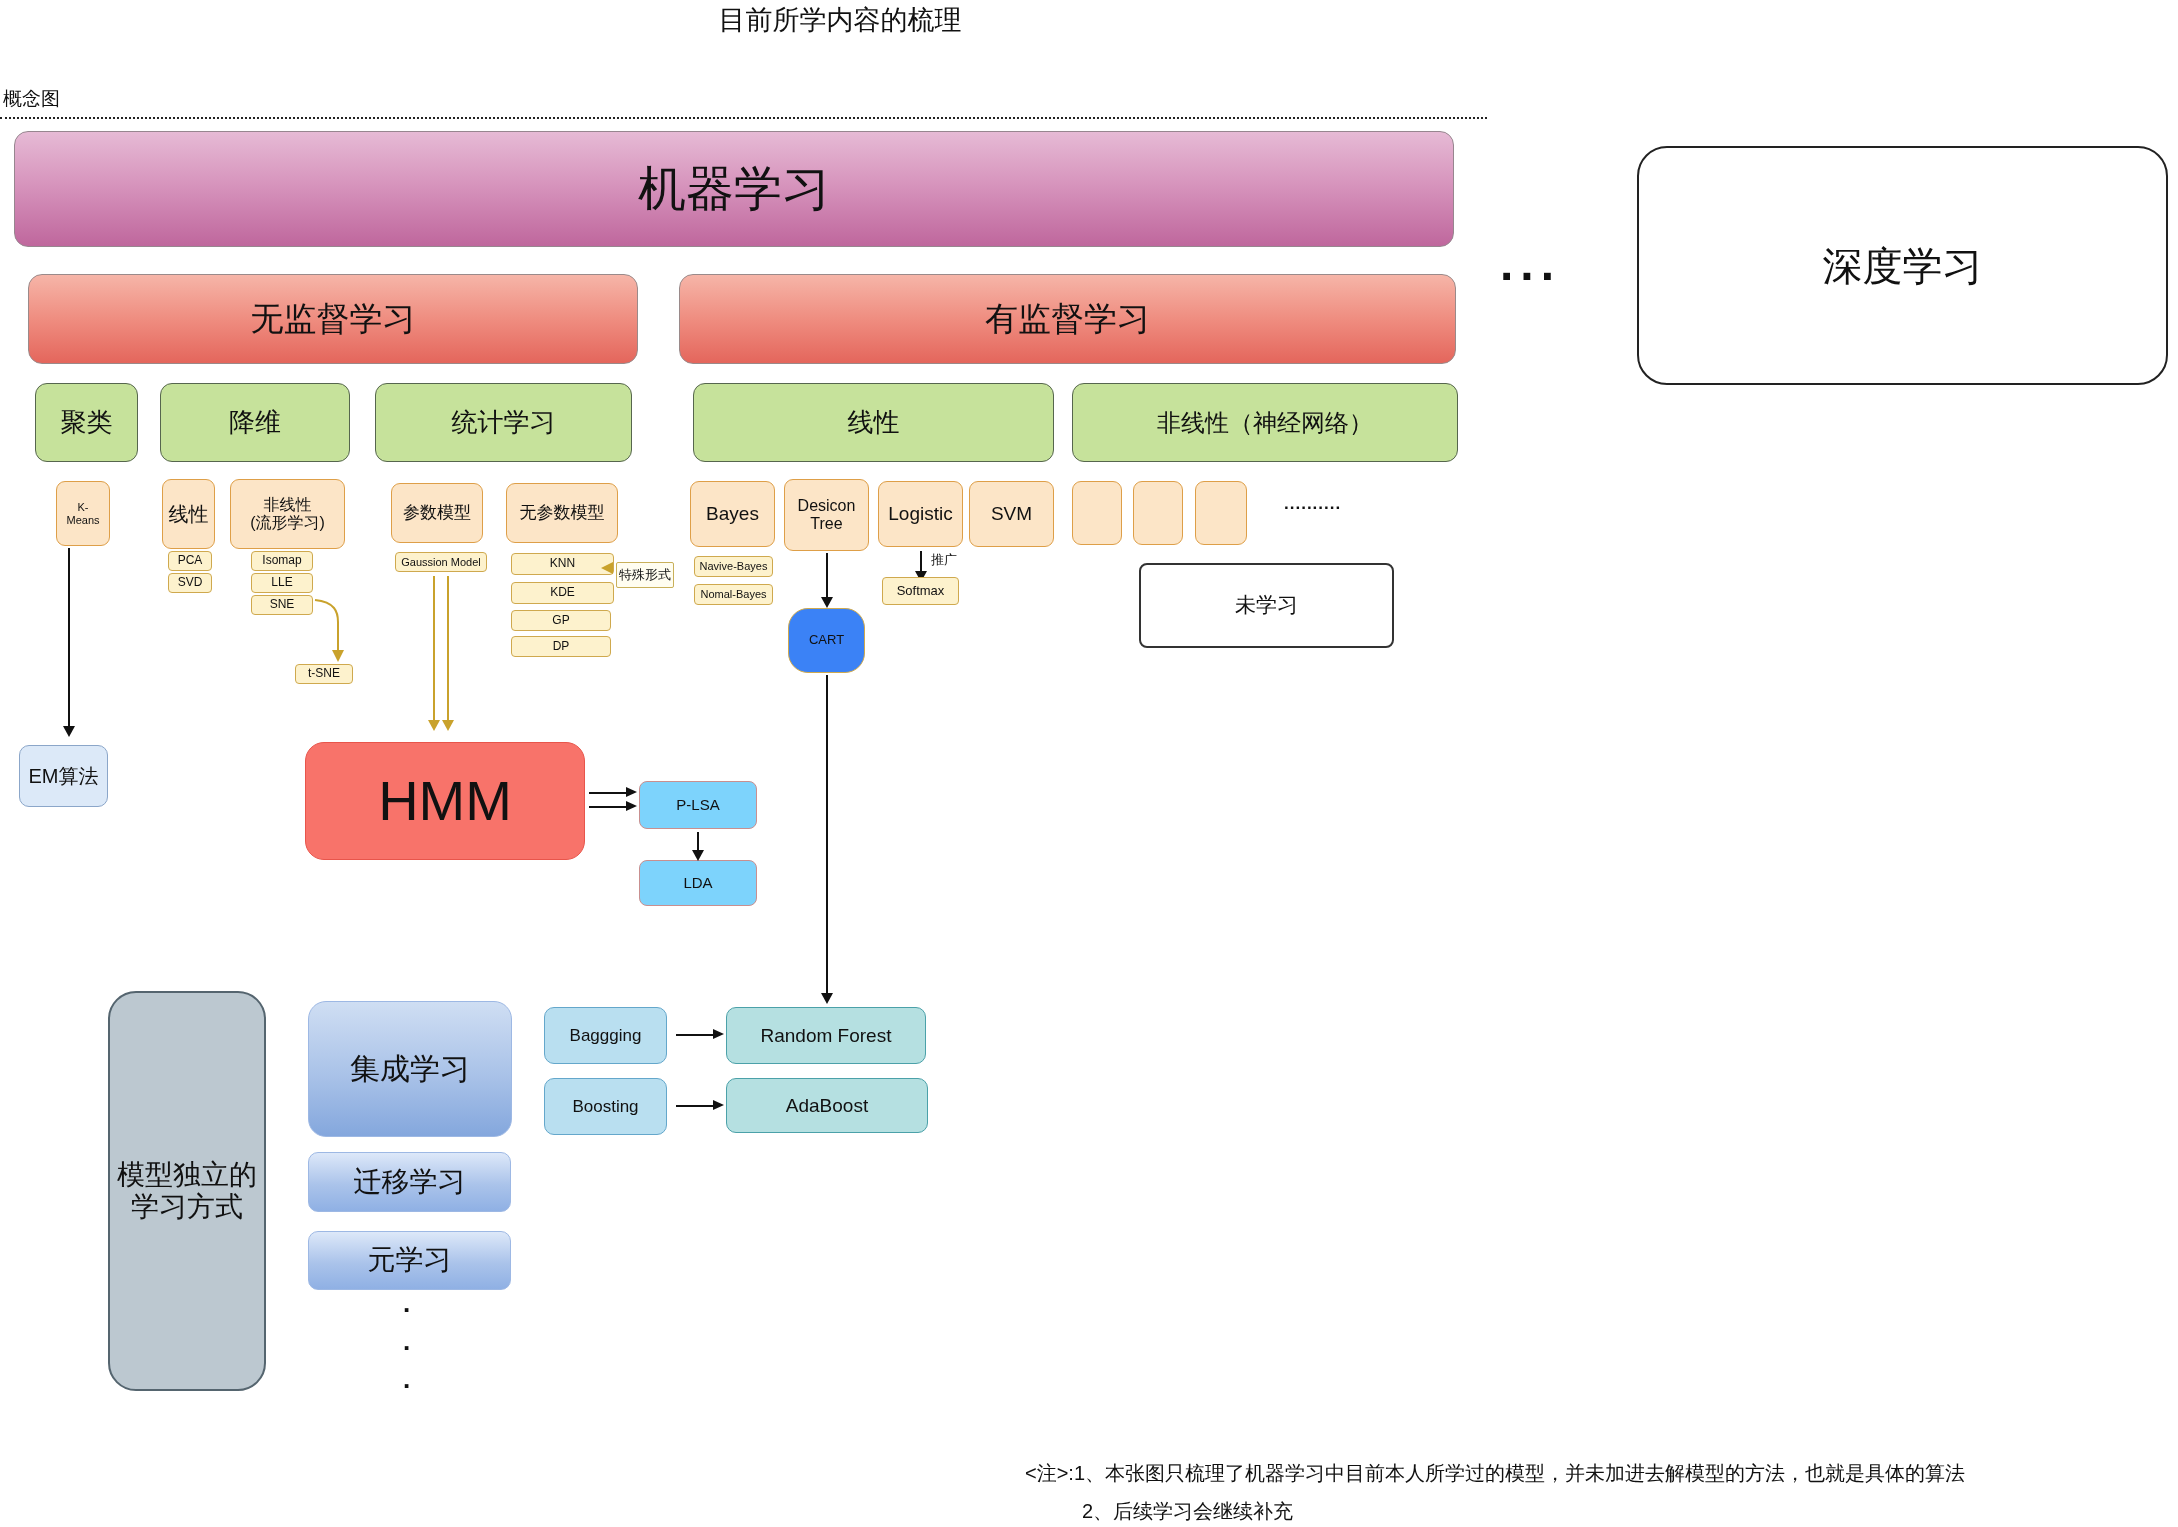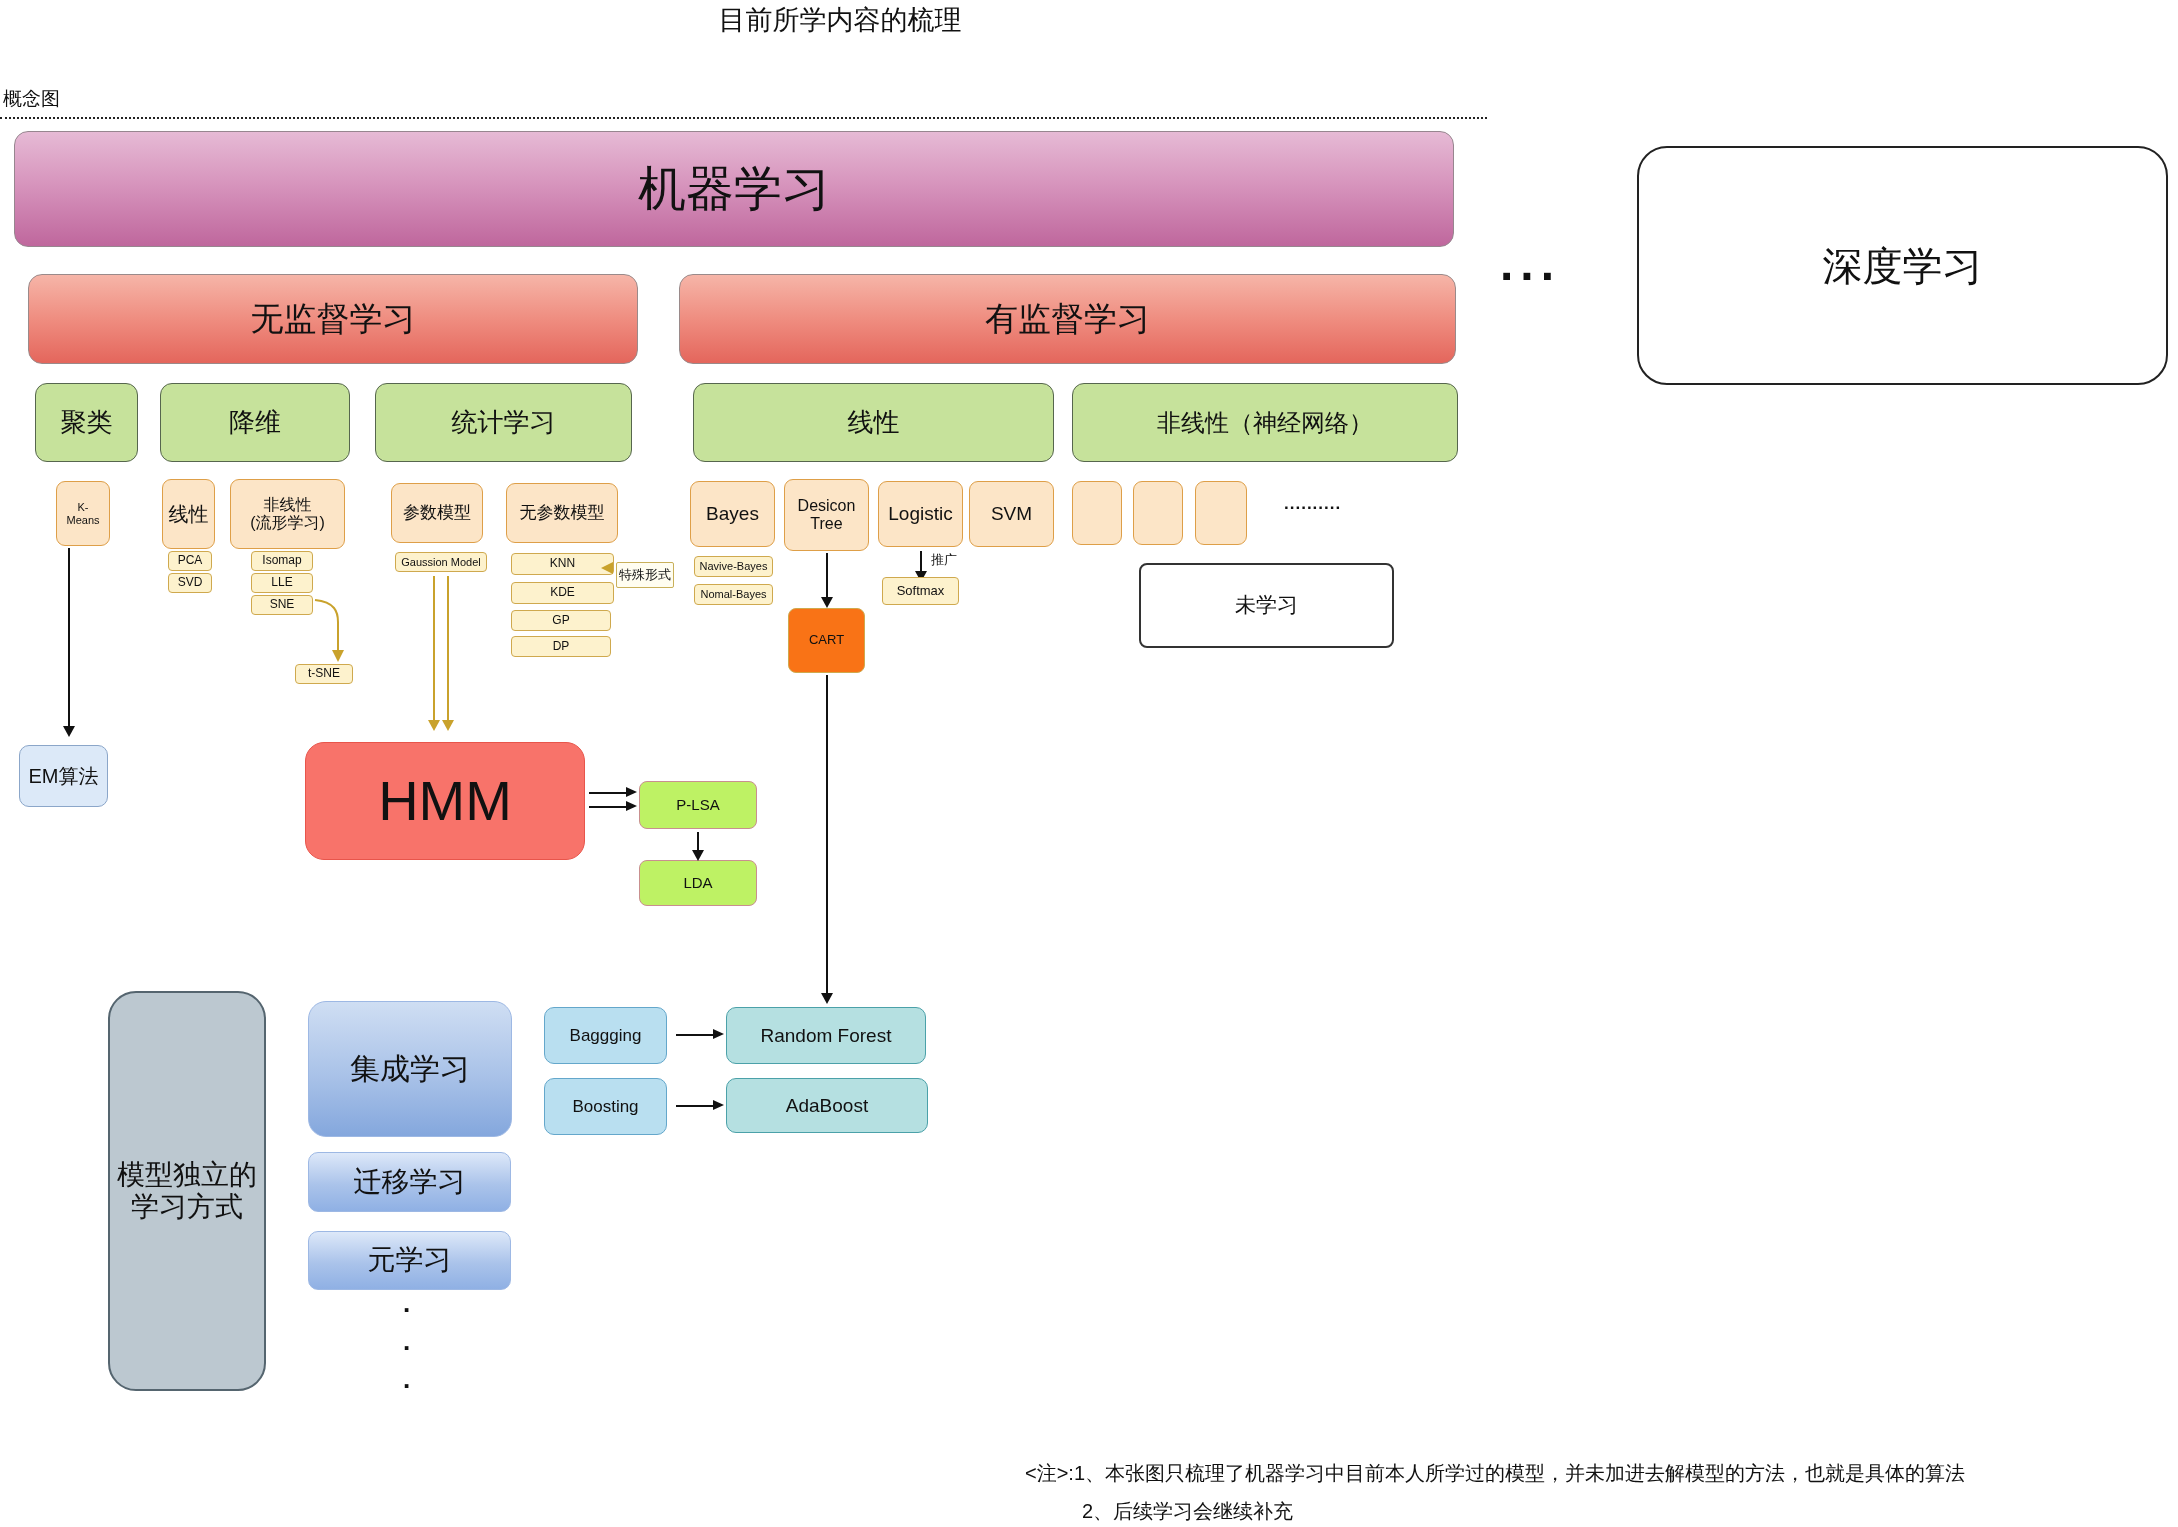--- a/index.html
+++ b/index.html
@@ -8,24 +8,24 @@
   .box{position:absolute;box-sizing:border-box;display:flex;align-items:center;justify-content:center;
        text-align:center;line-height:1.15;}
   .pre{white-space:pre-line;}
   .txt{position:absolute;box-sizing:border-box;white-space:nowrap;}
   .grad-purple{background:linear-gradient(180deg,#e6bad5 0%,#d795bd 45%,#bf679d 100%);border:1px solid #97868f;border-radius:14px;}
   .grad-red{background:linear-gradient(180deg,#f6b5a8 0%,#ef8d80 50%,#e4665c 100%);border:1px solid #9a8a8a;border-radius:14px;}
   .green{background:#c6e29b;border:1px solid #56664e;border-radius:12px;}
   .tan{background:#fce5c7;border:1px solid #de9f48;border-radius:9px;}
   .yellow{background:#fdf2cd;border:1px solid #cfa94e;border-radius:4px;}
   .yellow-w{background:#fffdf0;border:1px solid #c9b05a;border-radius:2px;}
-  .cart-box{background:#f97316;border:1px solid #cfa94e;border-radius:8px;}
+  .cart-box{background:#3b82f6;border:1px solid #cfa94e;border-radius:20px;}
   .hmm-box{background:#f8736a;border:1px solid #e8554b;border-radius:20px;font-weight:400;}
   .em-box{background:#dce9f8;border:1px solid #8ba6c9;border-radius:10px;}
-  .pink{background:#bef264;border:1px solid #c98f8f;border-radius:8px;}
+  .pink{background:#7dd3fc;border:1px solid #c98f8f;border-radius:8px;}
   .white-box{background:#fff;border:2px solid #333;border-radius:8px;}
   .deep-box{background:#fff;border:2px solid #222;border-radius:30px;}
   .gray-card{background:#bcc8d0;border:2px solid #55656f;border-radius:28px;}
   .grad-blue{background:linear-gradient(180deg,#cfdef3 0%,#a9c2e8 55%,#84a7dd 100%);border:1px solid #9db8e4;border-radius:18px;}
   .grad-blue2{background:linear-gradient(180deg,#dde8f9 0%,#aac3ea 55%,#8fb0e4 100%);border:1px solid #9db8e4;border-radius:10px;}
   .cyan{background:#b9dff0;border:1px solid #64a7cb;border-radius:10px;}
   .teal{background:#b5e0e1;border:1px solid #4ba1a9;border-radius:10px;}
   .divider{position:absolute;border-top:2px dotted #222;height:0;}
   .vline{position:absolute;width:0;border-left:2px solid #111;}
   .hline{position:absolute;height:0;border-top:2px solid #111;}

